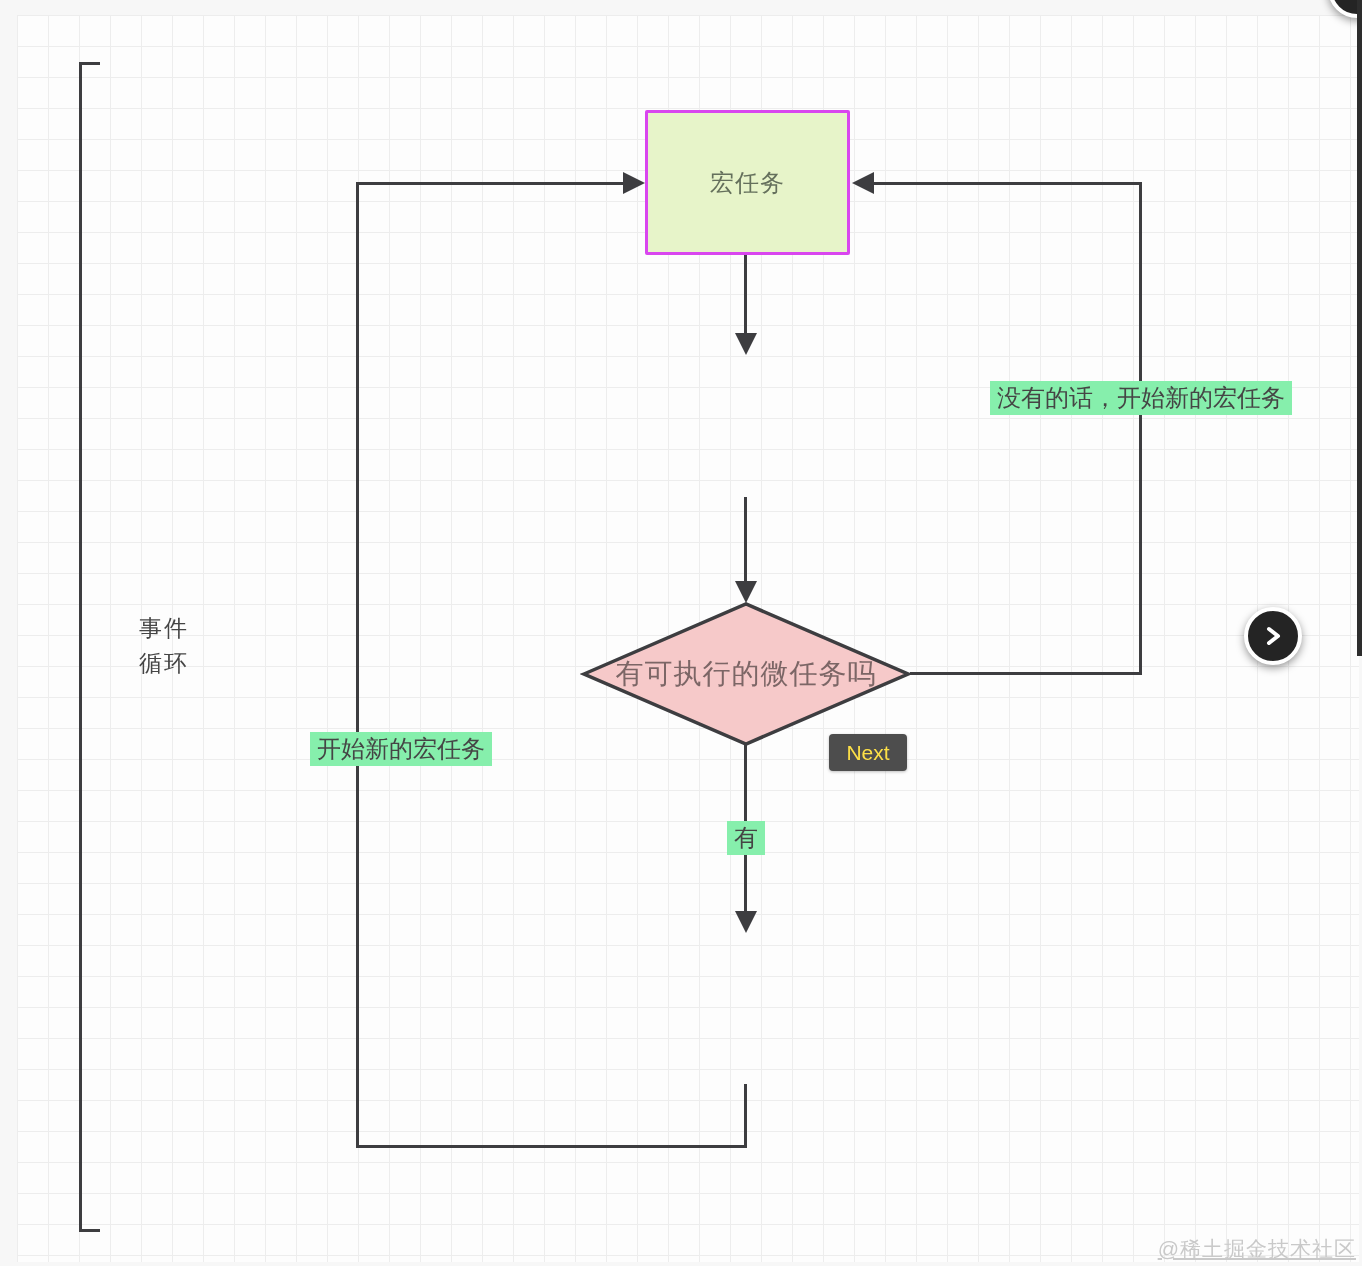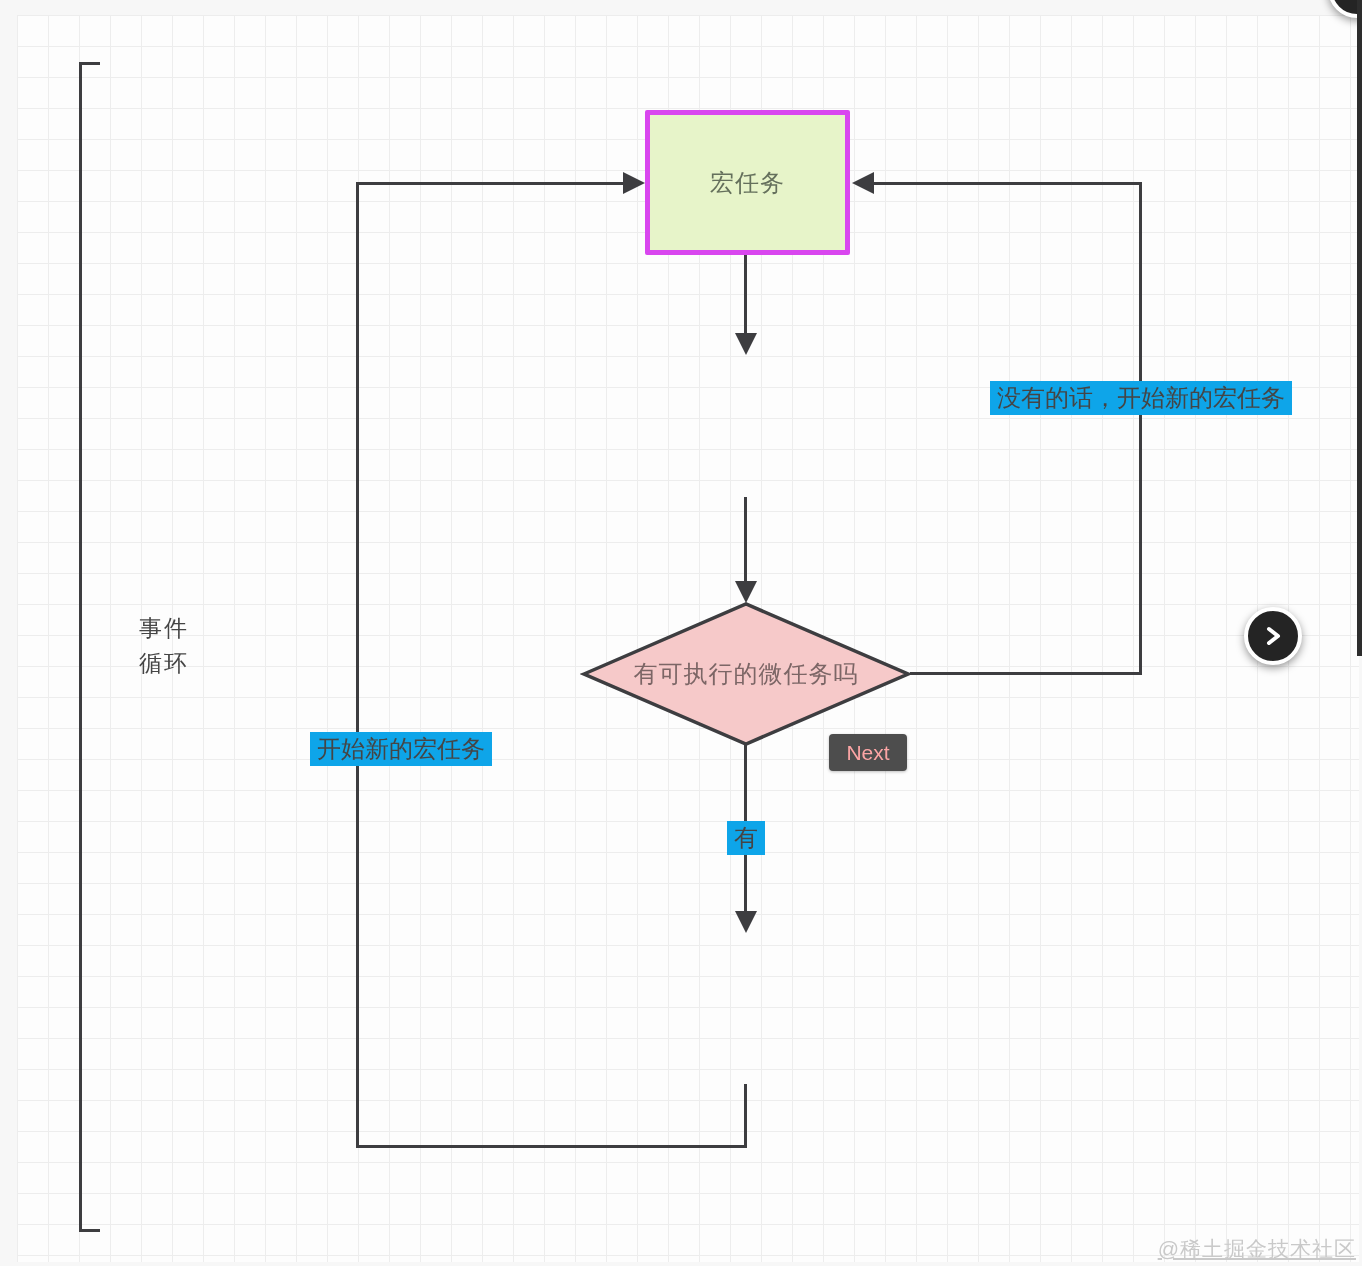--- a/index.html
+++ b/index.html
@@ -9,49 +9,49 @@
     position:absolute;left:17px;top:15px;right:3px;bottom:4px;
     background-color:#fdfdfd;
     background-image:
       repeating-linear-gradient(to right,#ededed 0 1px,transparent 1px 31px),
       repeating-linear-gradient(to bottom,#ededed 0 1px,transparent 1px 31px);
   }
   
   .seg{position:absolute;background:#3d3d40;}
   
   .node{
-    position:absolute;box-sizing:border-box;border:5px solid #d946ef;border-radius:2px;
+    position:absolute;box-sizing:border-box;border:3px solid #d946ef;border-radius:2px;
     display:flex;align-items:center;justify-content:center;
     font-size:24px;color:#65705c;letter-spacing:1px;
   }
   .node.green{background:#e7f4c9;}
   .diamond-wrap{position:absolute;}
   .diamond-label{
     position:absolute;left:0;top:0;width:100%;height:100%;
     display:flex;align-items:center;justify-content:center;
-    font-size:24px;color:#7c6666;letter-spacing:1px;
+    font-size:28px;color:#7c6666;letter-spacing:1px;
   }
   
   .ah{position:absolute;width:0;height:0;}
   .ah.down{border-left:11px solid transparent;border-right:11px solid transparent;border-top:22px solid #3d3d40;}
   .ah.right{border-top:11px solid transparent;border-bottom:11px solid transparent;border-left:22px solid #3d3d40;}
   .ah.left{border-top:11px solid transparent;border-bottom:11px solid transparent;border-right:22px solid #3d3d40;}
   
   .edge-label{
     position:absolute;transform:translate(-50%,-50%);
-    background:#0ea5e9;padding:1px 7px;white-space:nowrap;
+    background:#86efac;padding:1px 7px;white-space:nowrap;
     font-size:24px;color:#454545;
   }
   .bracket-label{
     position:absolute;font-size:23px;line-height:35px;color:#454545;letter-spacing:2px;
   }
   
   .next-badge{
     position:absolute;left:829px;top:734px;width:78px;height:37px;
-    background:#4d4d4d;color:#fca5a5;border-radius:4px;
+    background:#4d4d4d;color:#fde047;border-radius:4px;
     display:flex;align-items:center;justify-content:center;
     font-size:21px;box-shadow:0 1px 3px rgba(0,0,0,.25);
   }
   
   .nav-circle{
     position:absolute;width:50px;height:50px;border-radius:50%;
     background:#242424;border:4px solid #fff;
     box-shadow:0 3px 9px rgba(0,0,0,.4);
     display:flex;align-items:center;justify-content:center;cursor:pointer;
   }

